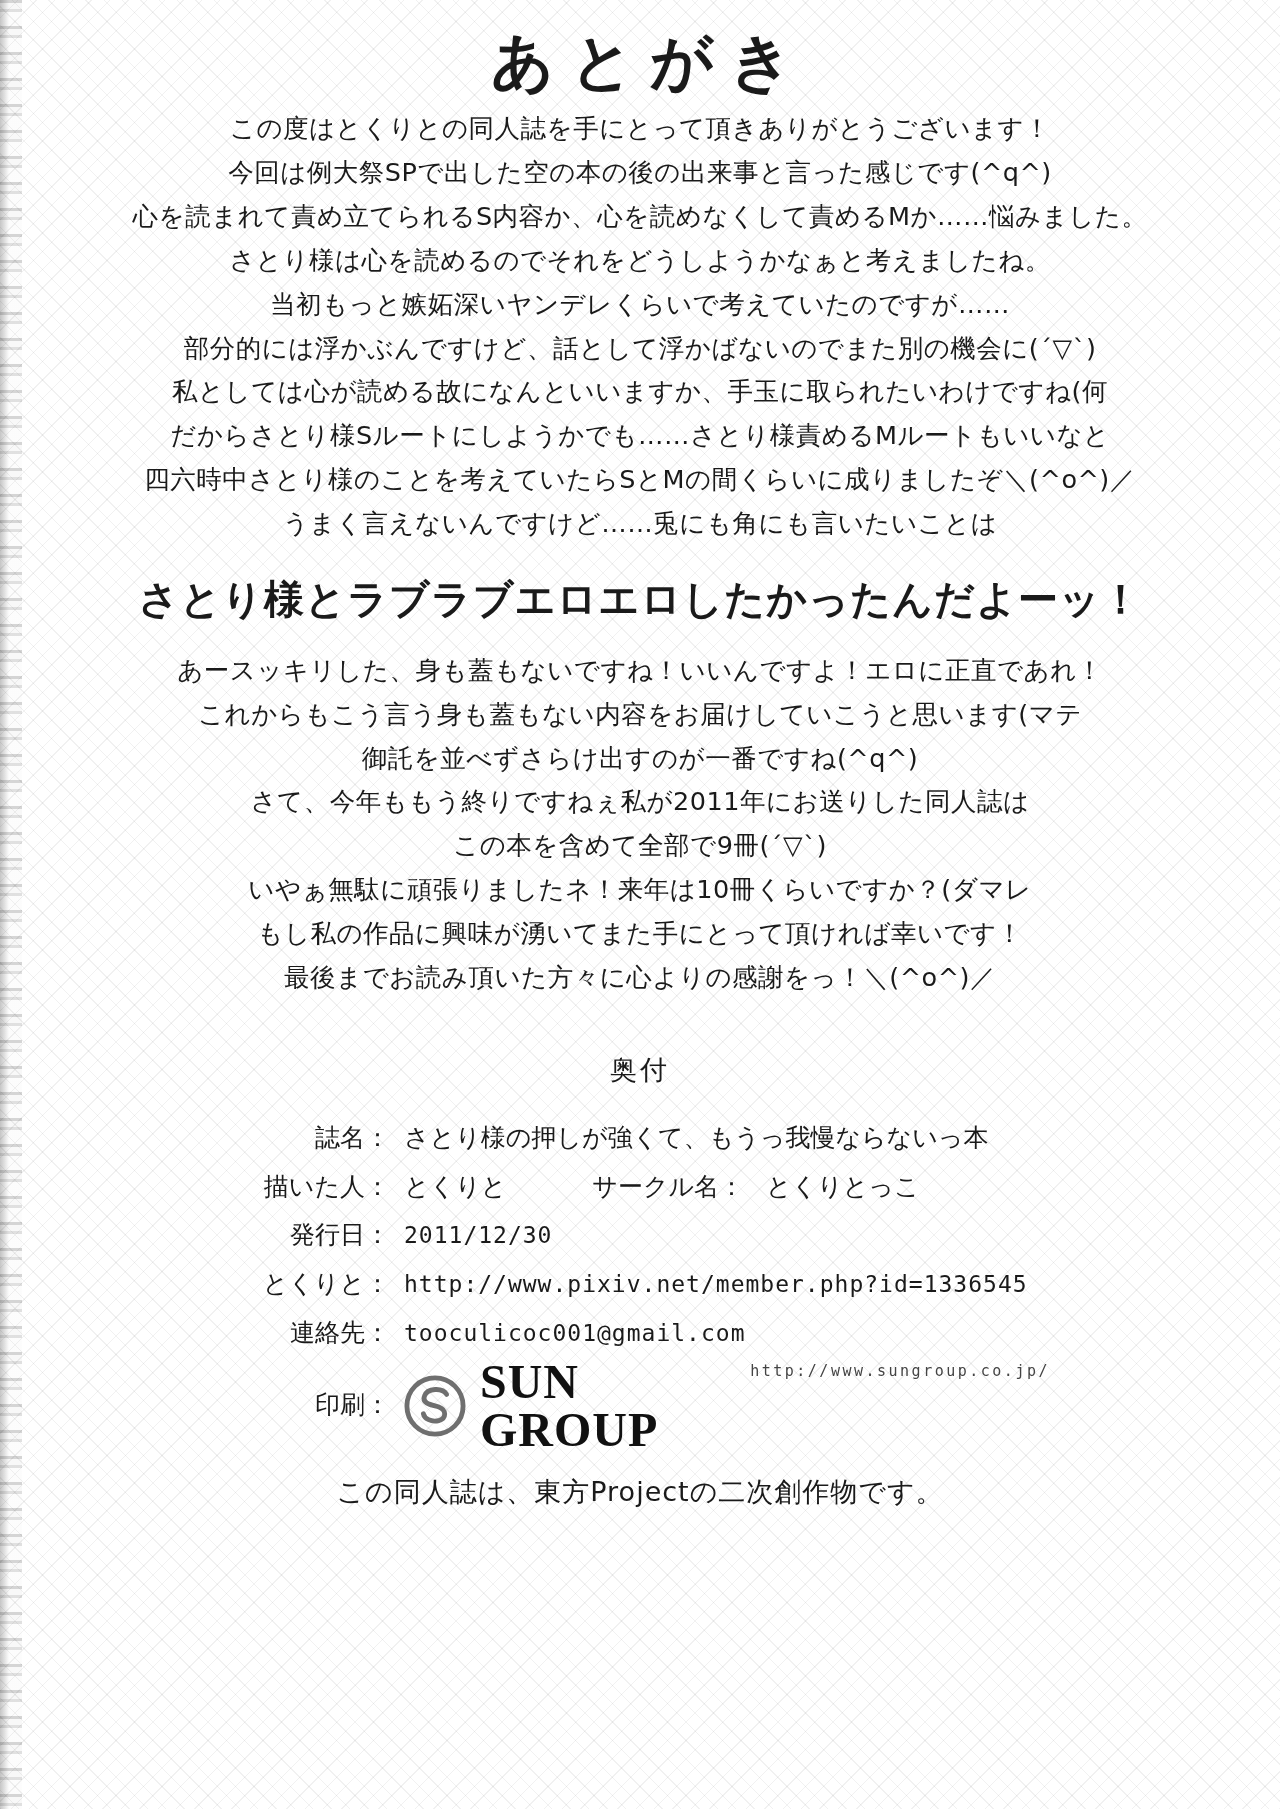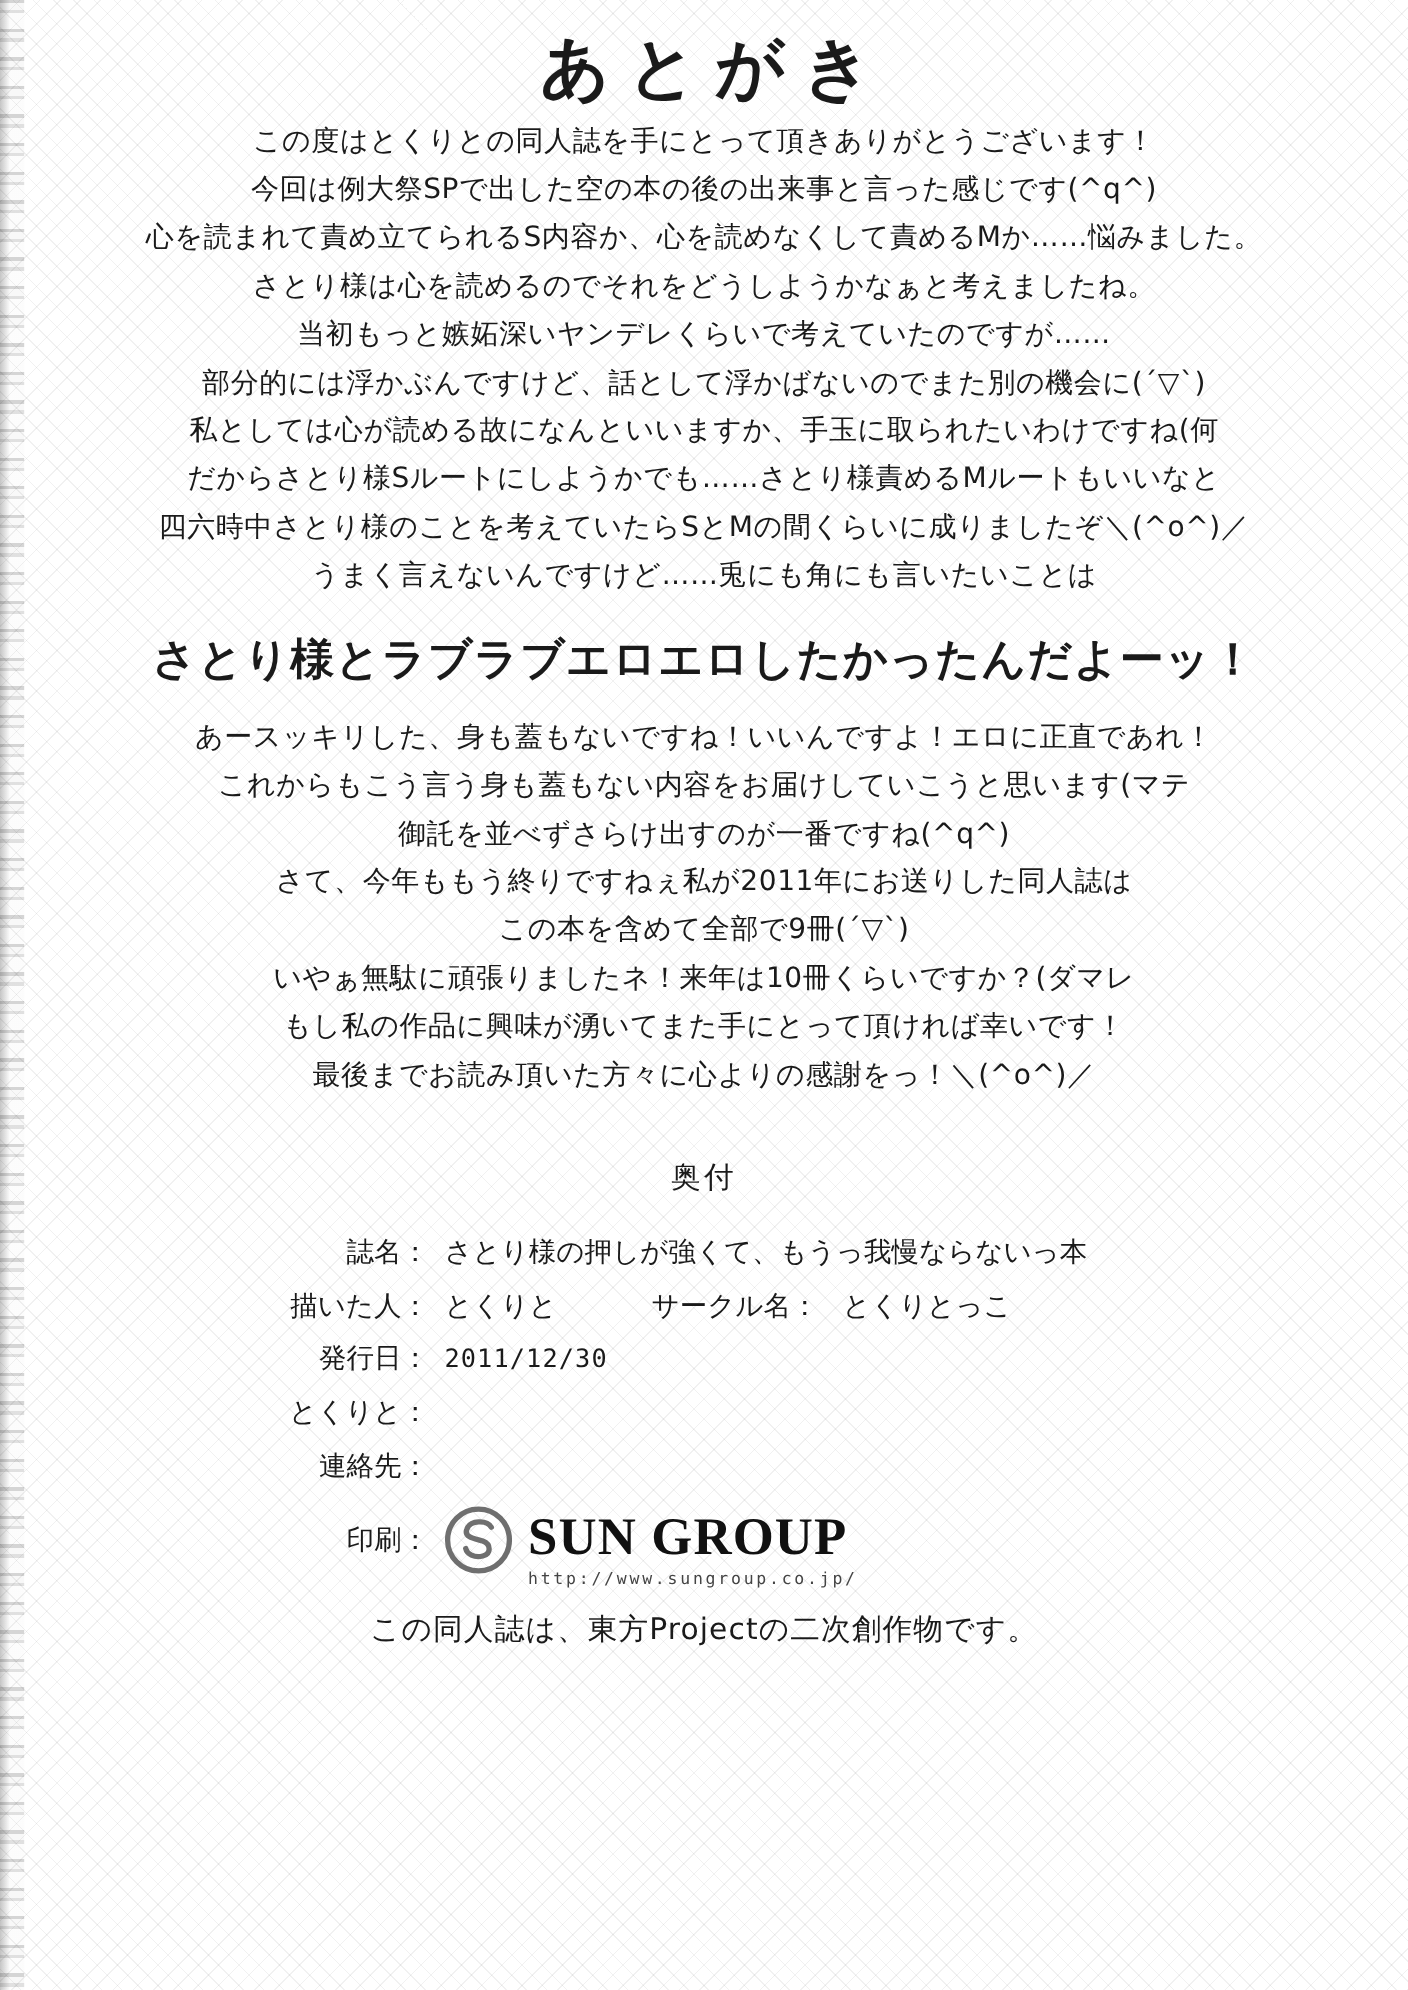--- a/index.html
+++ b/index.html
@@ -142,23 +142,21 @@
     align-items: center;
     gap: 14px;
   }
   .logo-mark {
     width: 62px;
     height: 62px;
     flex: 0 0 auto;
   }
   .logo-text-wrap {
     display: flex;
-    flex-direction: column;
     line-height: 1;
-    margin-top: 16px;
   }
   .logo-text {
     font-family: "Liberation Serif", serif;
     font-size: 48px;
     font-weight: bold;
     letter-spacing: 1px;
     color: #111;
   }
   .logo-url {
     font-family: "DejaVu Sans Mono", monospace;
@@ -232,24 +230,26 @@
         </span>
       </div>
 
       <div class="colophon-row">
         <span class="lbl">発行日：</span>
         <span class="val mono">2011/12/30</span>
       </div>
 
       <div class="colophon-row">
         <span class="lbl">とくりと：</span>
+        <span class="val mono">http://www.pixiv.net/member.php?id=1336545</span>
       </div>
 
       <div class="colophon-row">
         <span class="lbl">連絡先：</span>
+        <span class="val mono">tooculicoc001@gmail.com</span>
       </div>
 
       <div class="printer-row">
         <span class="lbl">印刷：</span>
         <span class="logo-block">
           <span class="logo-mark">
             <svg viewBox="0 0 64 64" width="62" height="62" aria-hidden="true">
               <circle cx="32" cy="32" r="29" fill="none" stroke="#6f6f6f" stroke-width="5"></circle>
               <path d="M44 20 C40 13, 24 13, 21 22 C18 30, 30 31, 36 33 C44 36, 44 45, 36 47 C28 49, 21 45, 20 40" fill="none" stroke="#6f6f6f" stroke-width="5" stroke-linecap="round"></path>
             </svg>

